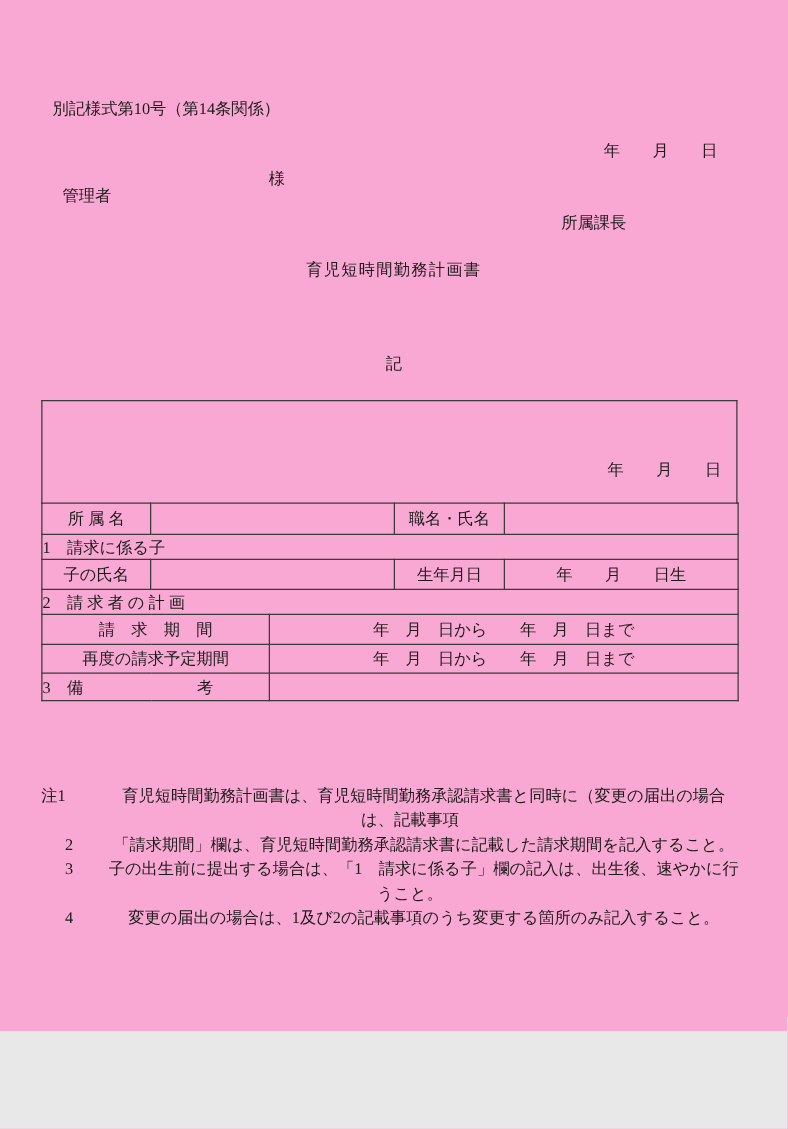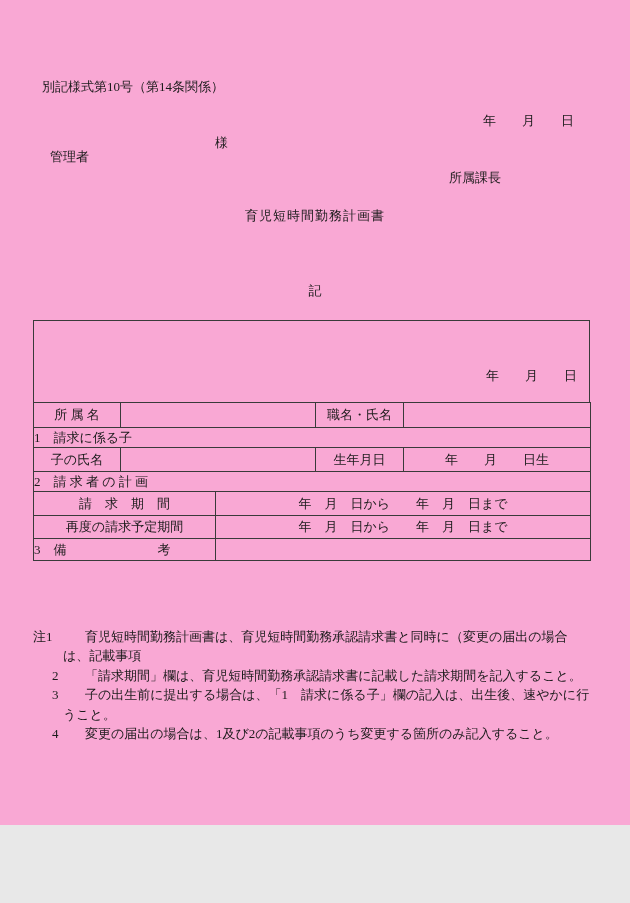--- a/index.html
+++ b/index.html
@@ -43,21 +43,21 @@
   }
   td.lbl{text-align:center;}
   td.sec{padding-left:8px;}
   td.val-c{text-align:center;}
 
   .notes{position:absolute;left:33px;top:592px;width:560px;line-height:19.4px;margin-top:35px;}
   .note{position:relative;}
   .note-num{position:absolute;left:0;top:0;}
   .note-num.sub{left:19px;}
   .note-body{margin-left:30px;}
-  .ln-indent{text-indent:22px;}
+  .ln-indent{text-indent:22px;text-align:center;}
 </style>
 </head>
 <body>
 
 <div class="page">
 
   <div class="abs form-number">別記様式第10号（第14条関係）</div>
 
   <div class="abs top-date">年　　月　　日</div>
 

